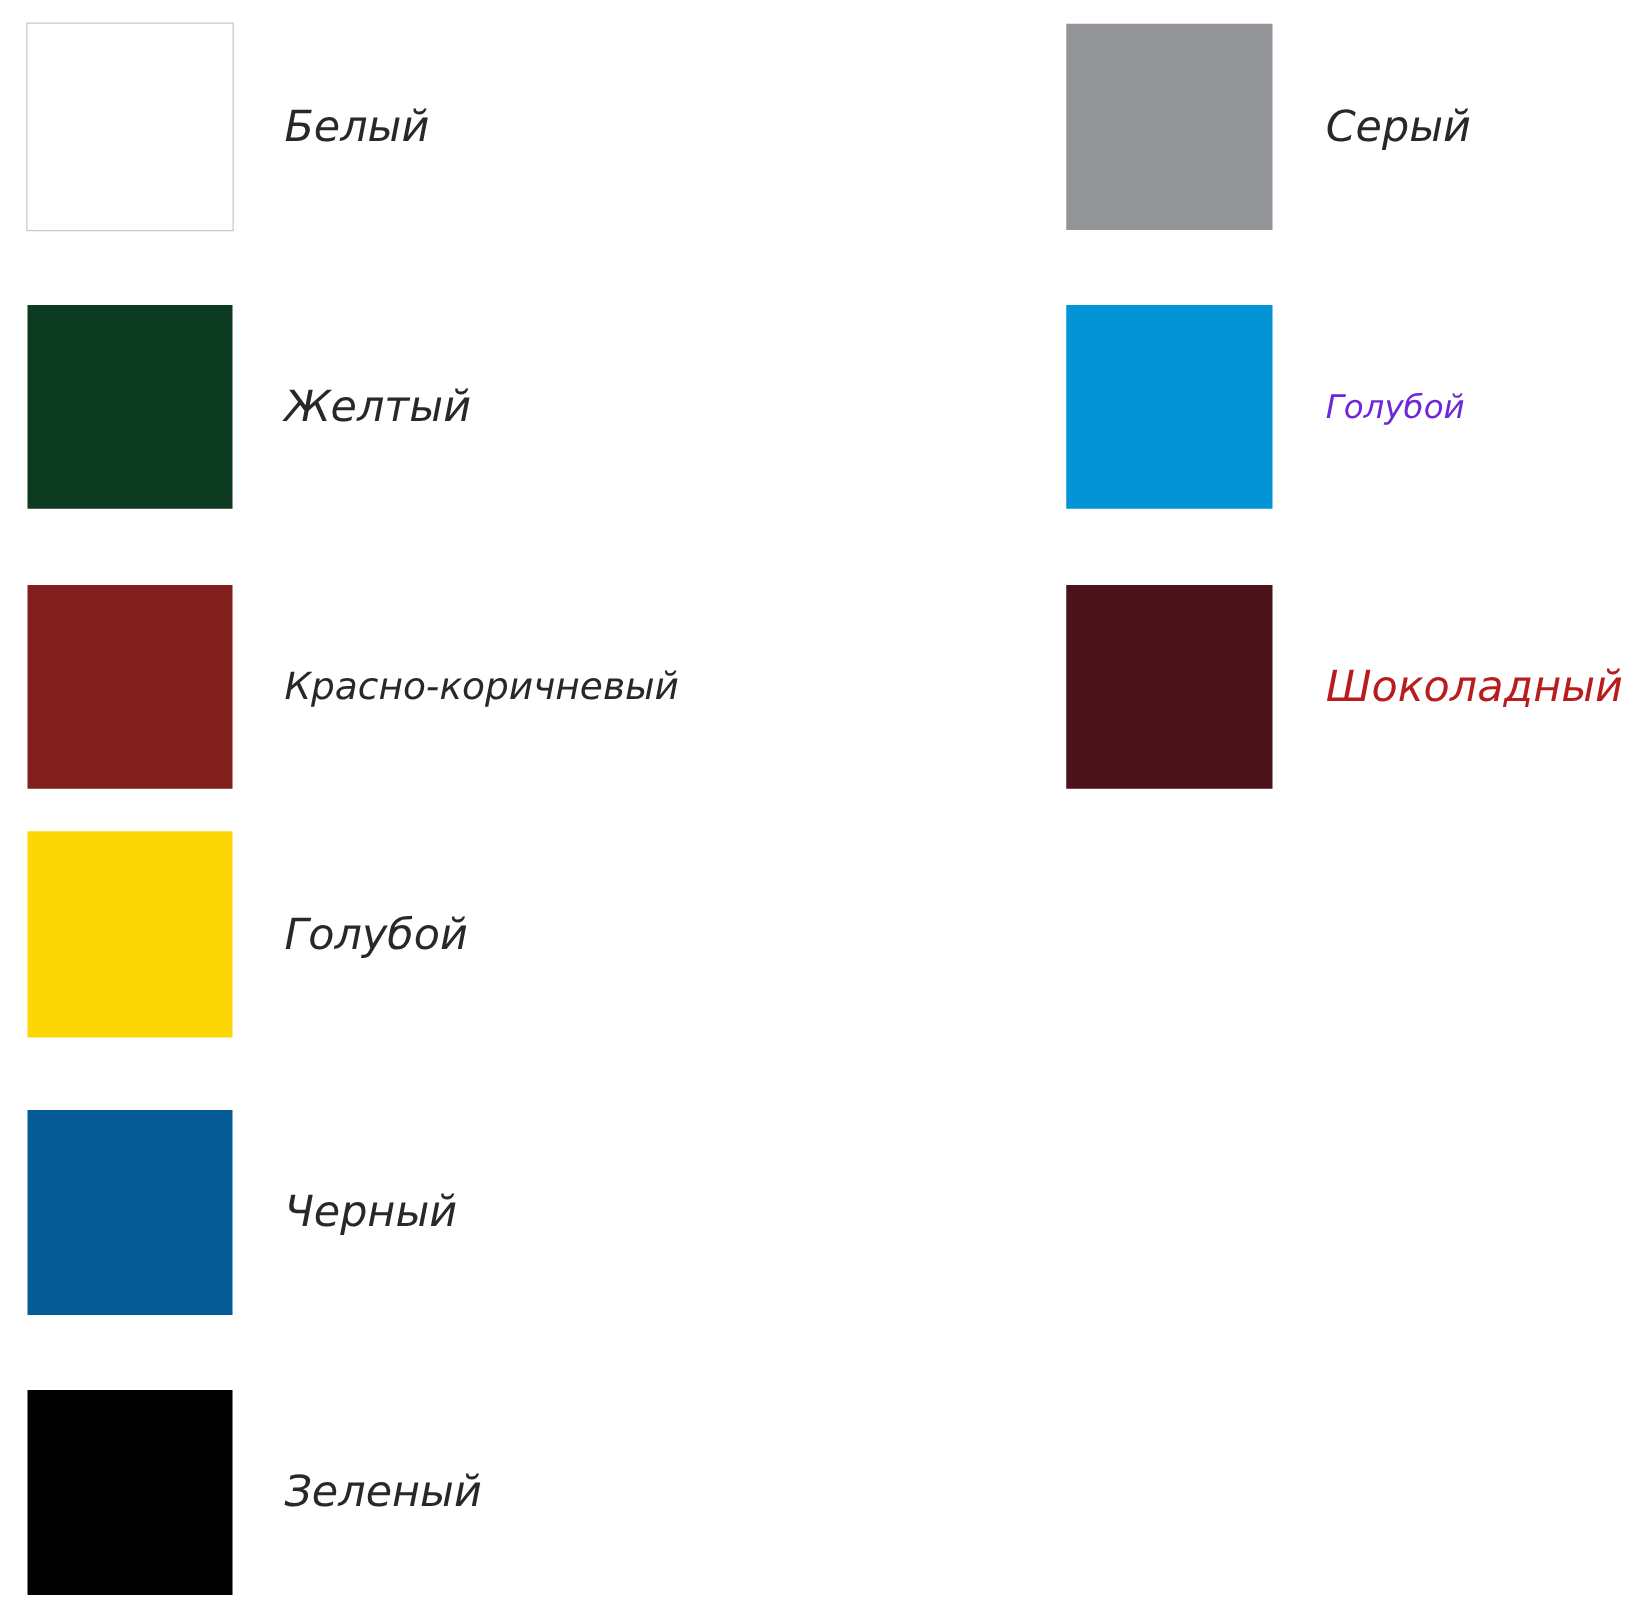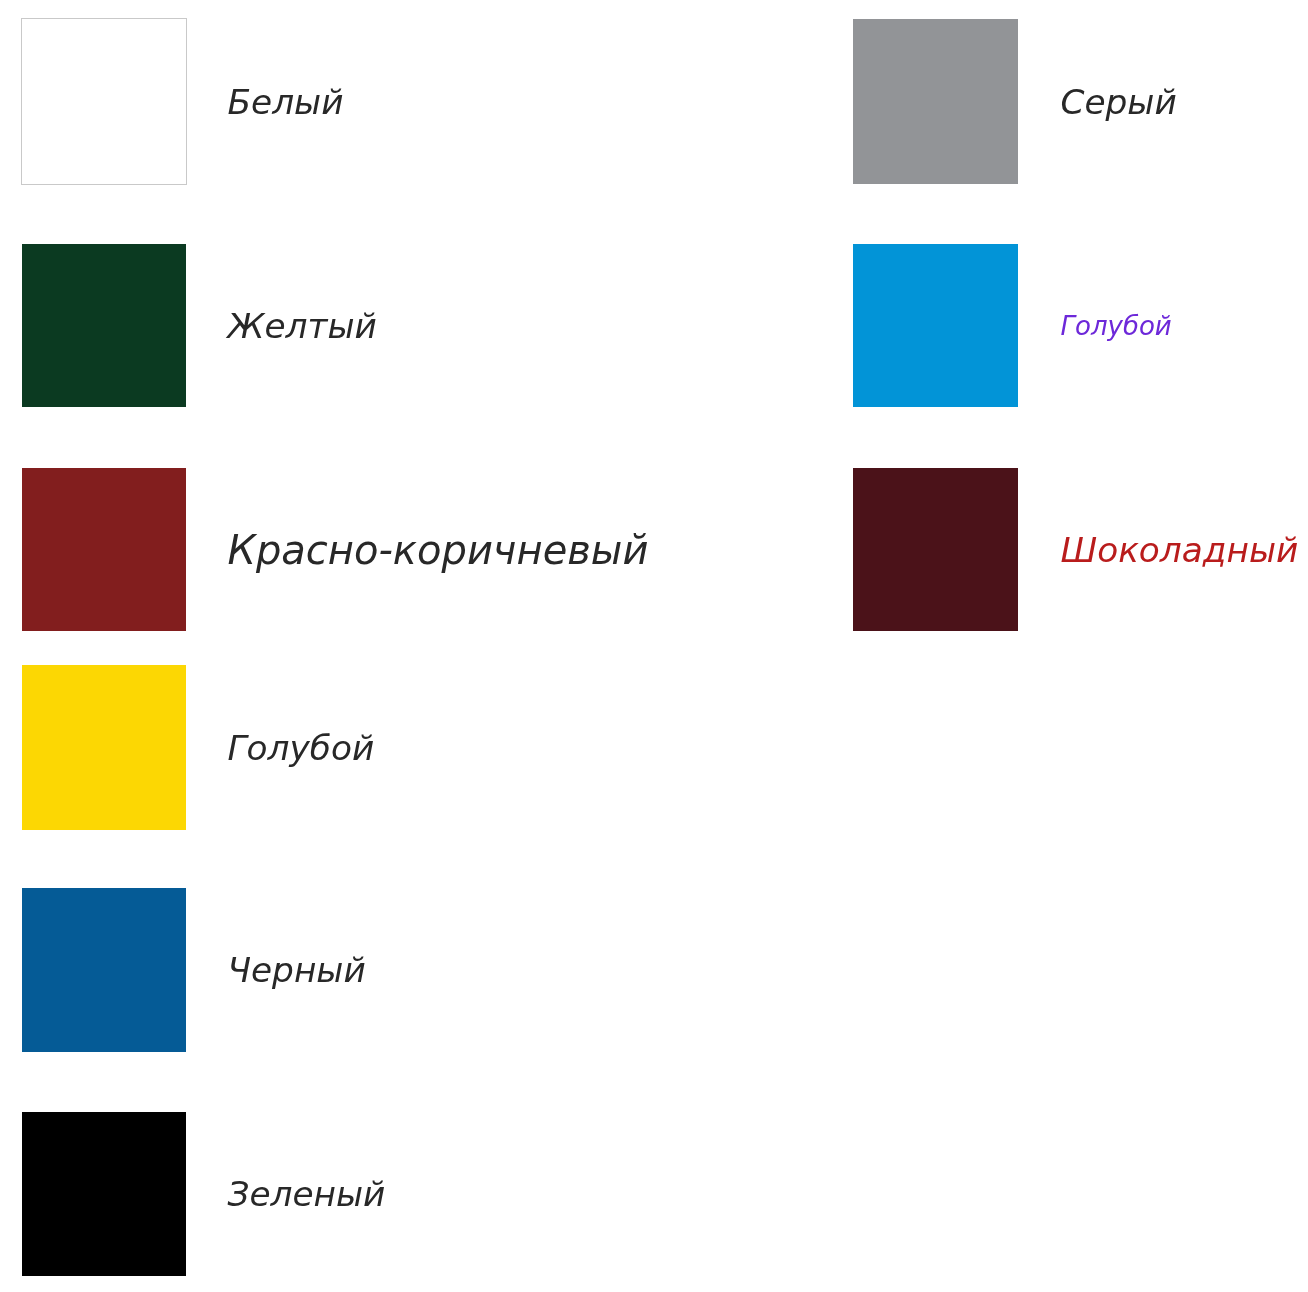--- a/index.html
+++ b/index.html
@@ -73,21 +73,21 @@
     <span class="color-name-label" style="color: rgb(40, 40, 40); font-size: 34.3px;">Белый</span>
   </div>
 
   <div class="legend-item col-1 row-2 sw-green">
     <div class="color-swatch" style="background-color: rgb(11, 58, 33);"></div>
     <span class="color-name-label" style="color: rgb(40, 40, 40); font-size: 34.3px;">Желтый</span>
   </div>
 
   <div class="legend-item col-1 row-3 sw-redbrown">
     <div class="color-swatch" style="background-color: rgb(130, 30, 30);"></div>
-    <span class="color-name-label" style="color: rgb(40, 40, 40); font-size: 40px;">Красно-коричневый</span>
+    <span class="color-name-label" style="color: rgb(40, 40, 40); font-size: 30px;">Красно-коричневый</span>
   </div>
 
   <div class="legend-item col-1 row-4 sw-yellow">
     <div class="color-swatch" style="background-color: rgb(252, 215, 3);"></div>
     <span class="color-name-label" style="color: rgb(40, 40, 40); font-size: 34.3px;">Голубой</span>
   </div>
 
   <div class="legend-item col-1 row-5 sw-blue">
     <div class="color-swatch" style="background-color: rgb(5, 91, 150);"></div>
     <span class="color-name-label" style="color: rgb(40, 40, 40); font-size: 34.3px;">Черный</span>

